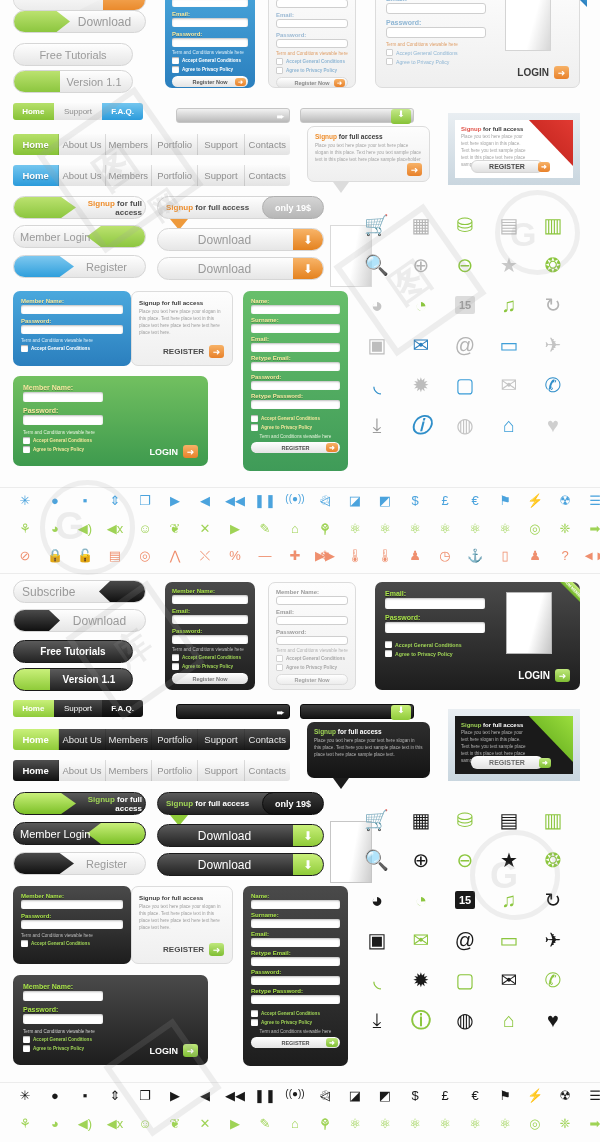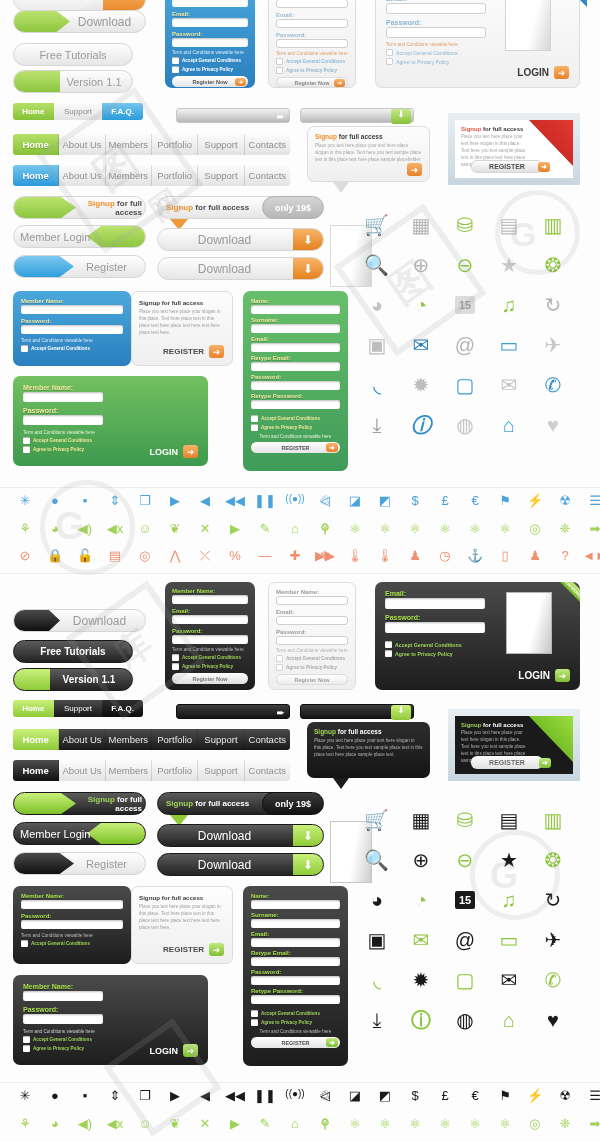--- a/index.html
+++ b/index.html
@@ -461,20 +461,24 @@
     <div class="si" style="color:#ef8f6e;">⚓</div>
     <div class="si" style="color:#ef8f6e;">▯</div>
     <div class="si" style="color:#ef8f6e;">♟</div>
     <div class="si" style="color:#ef8f6e;">?</div>
     <div class="si" style="color:#ef8f6e;">◄►</div>
 
   </div>
 
   <div class="divline" style="top:573px;"></div>
 
+  <div class="arrowbtn light-track" style="position:absolute; left:13px; top:580px; width:133px;">
+    <span class="lbl-grey" style="position:absolute; left:8px; font-size:12px;">Subscribe</span>
+    <div class="chev chev-rev k-grad" style="width:46px;"></div>
+  </div>
 
   <div class="arrowbtn light-track" style="position:absolute; left:13px; top:609px; width:133px;">
     <div class="chev chev-l k-grad" style="width:46px;"></div>
     <span class="lbl-grey" style="position:absolute; left:46px; right:6px; text-align:center; font-size:12px;">Download</span>
   </div>
 
   <div class="arrowbtn dark-track" style="position:absolute; left:13px; top:640px; width:120px; justify-content:center;">
     <span class="lbl-white" style="width:100%; text-align:center; font-size:10px; font-weight:bold;">Free Tutorials</span>
   </div>
 

